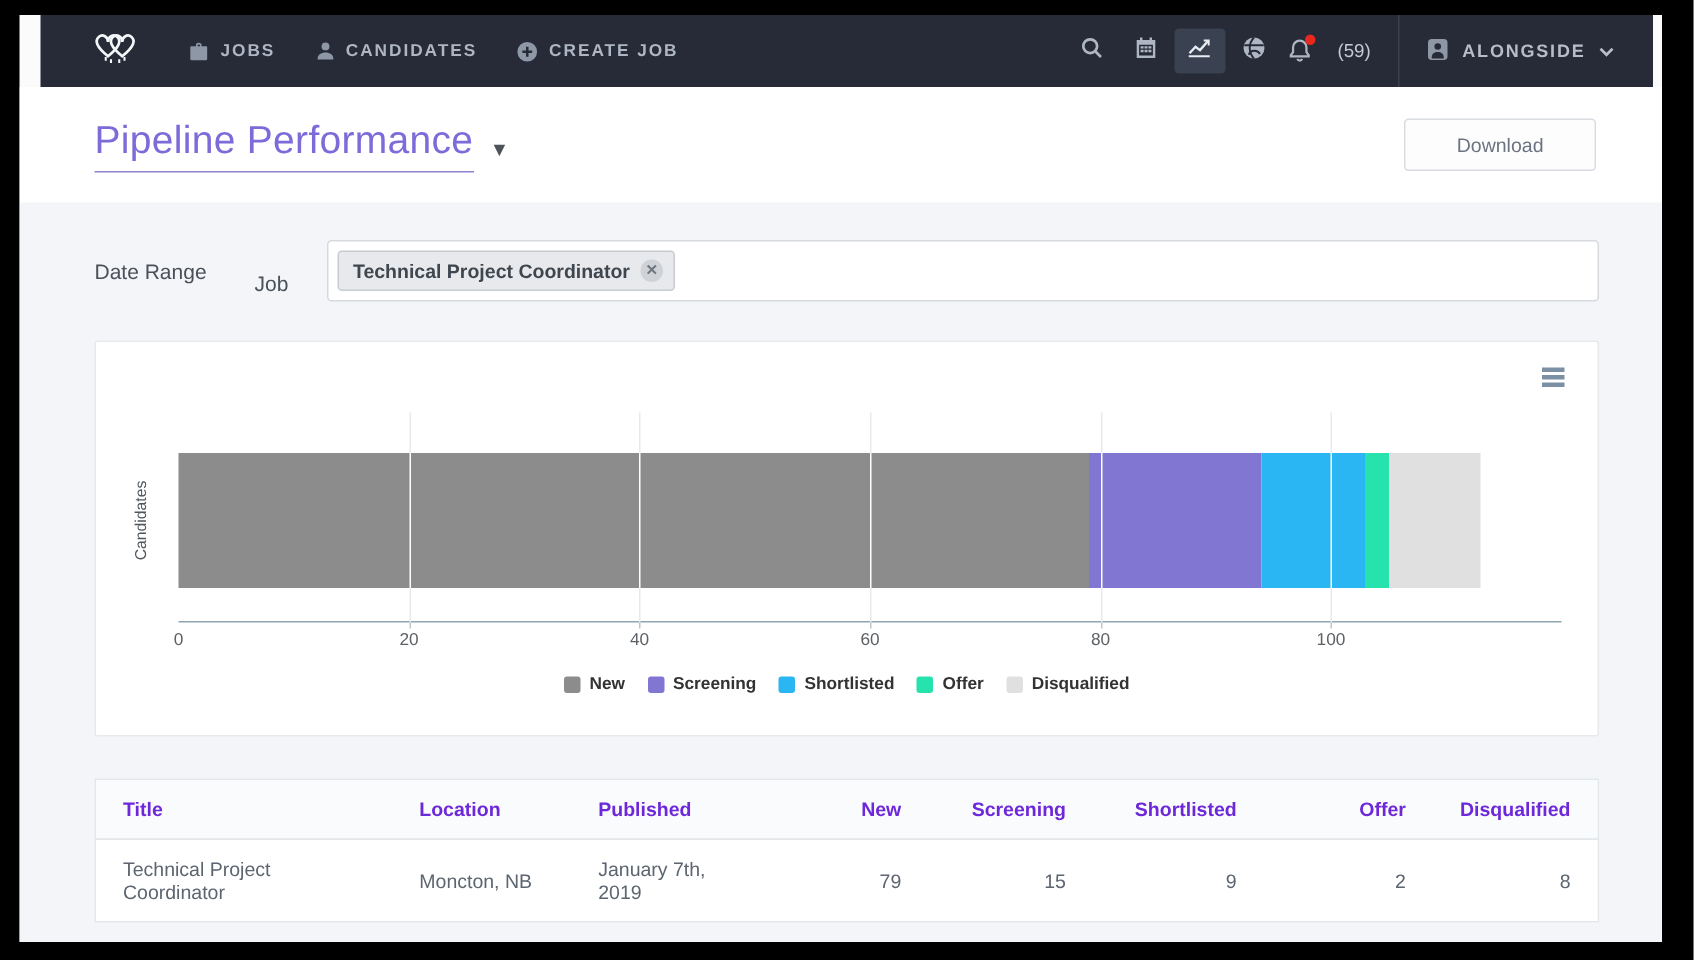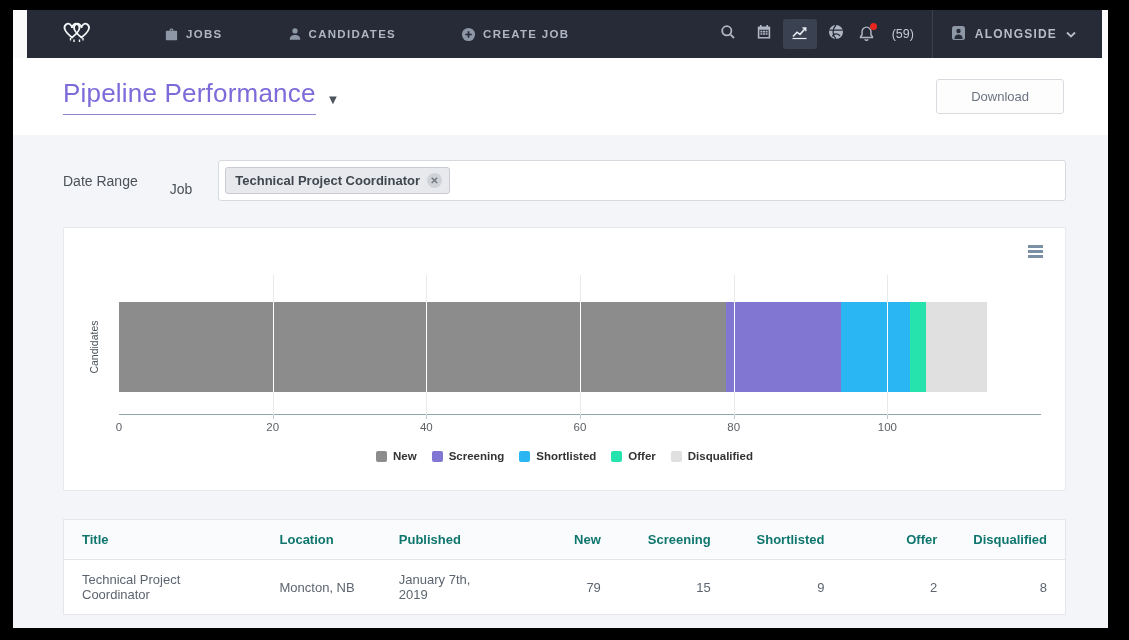--- a/index.html
+++ b/index.html
@@ -9,21 +9,21 @@
     padding:10px 21px 12px 13px;
     font-family:"Liberation Sans", sans-serif;
   }
   .app { width:1095px; height:618px; background:#fbfbfc; overflow:hidden; }
 
   
   .navbar {
     margin:0 6px 0 14px; height:48px; background:#262b37;
     display:flex; align-items:center; color:#aeb6c3;
   }
-  .nav-left { display:flex; align-items:center;gap:39px; }
+  .nav-left { display:flex; align-items:center; }
   .brand { margin:0 28px 0 30px; display:flex; align-items:center; }
   .brand svg { display:block; }
   .nav-item {
     display:flex; align-items:center; gap:7px; margin-right:26px;
     font-size:11.5px; font-weight:bold; letter-spacing:1.3px; cursor:pointer;
   }
   .nav-item svg { display:block; }
   .nav-right { margin-left:auto; display:flex; align-items:center; }
   .icon-btn {
     display:flex; align-items:center; justify-content:center;
@@ -108,21 +108,21 @@
   .legend { position:absolute; left:0; top:222px; width:100%;
     display:flex; justify-content:center; align-items:center; gap:15px; }
   .legend-item { display:flex; align-items:center; gap:6px; cursor:pointer; }
   .legend-swatch { width:11px; height:11px; border-radius:2px; }
   .legend-label { font-size:11.5px; color:#333; font-weight:bold; }
 
   
   .table-card { margin-top:28px; background:#fff; border:1px solid #e4e7ea; }
   table { width:100%; border-collapse:collapse; }
   thead th {
-    background:#fafbfd; font-size:13px; color:#0f766e; font-weight:bold;
+    background:#fafbfd; font-size:13px; color:#6d28d9; font-weight:bold;
     padding:12px 18px; border-bottom:1px solid #e4e7ea; text-align:left;
   }
   tbody td { font-size:13px; color:#5d6570; padding:12px 18px; background:#fff; }
   th.num, td.num { text-align:right; }
 </style>
 </head>
 <body>
 
 <div class="app">
 

